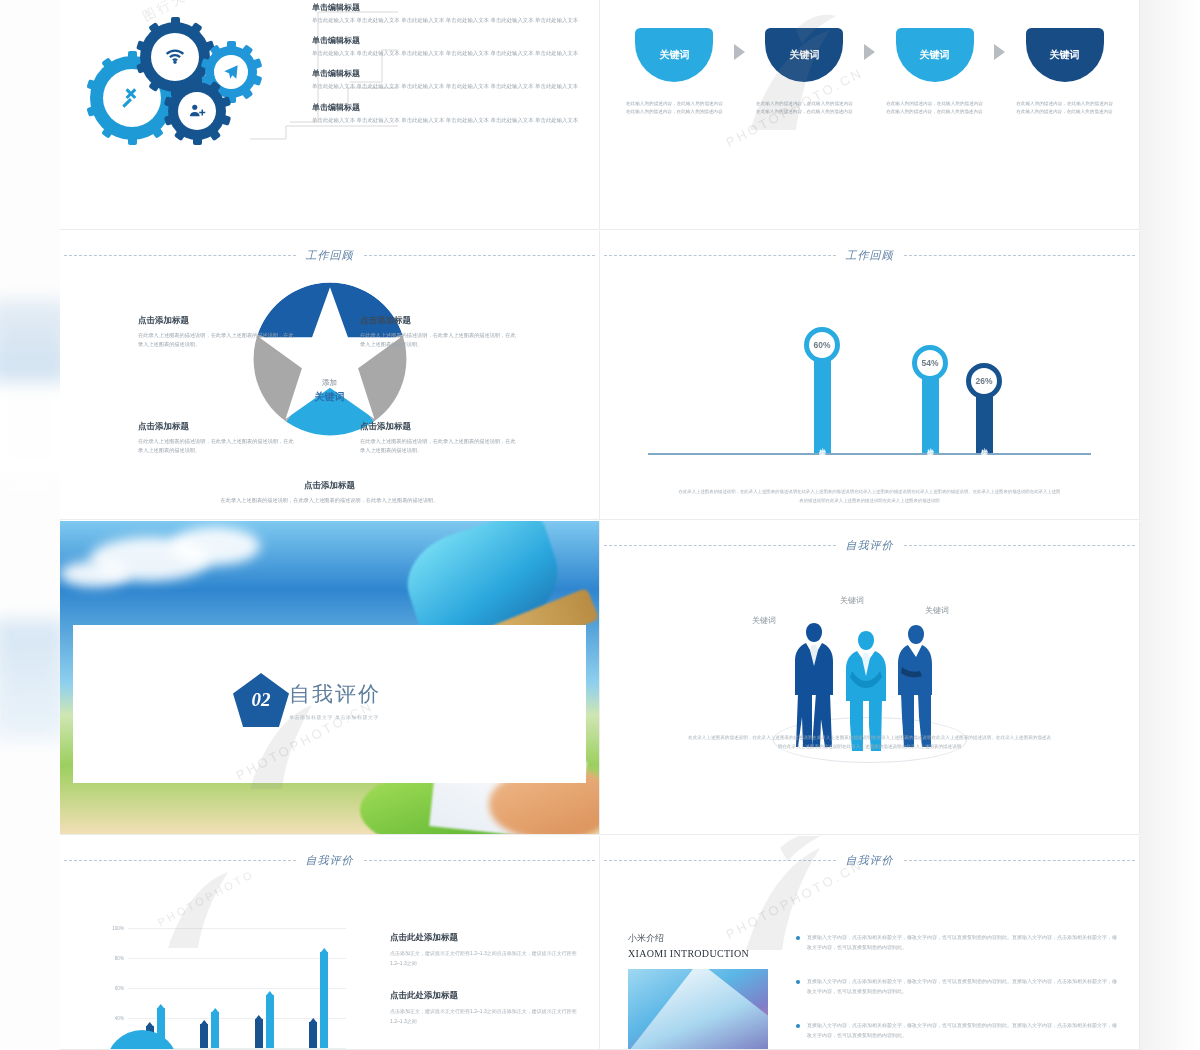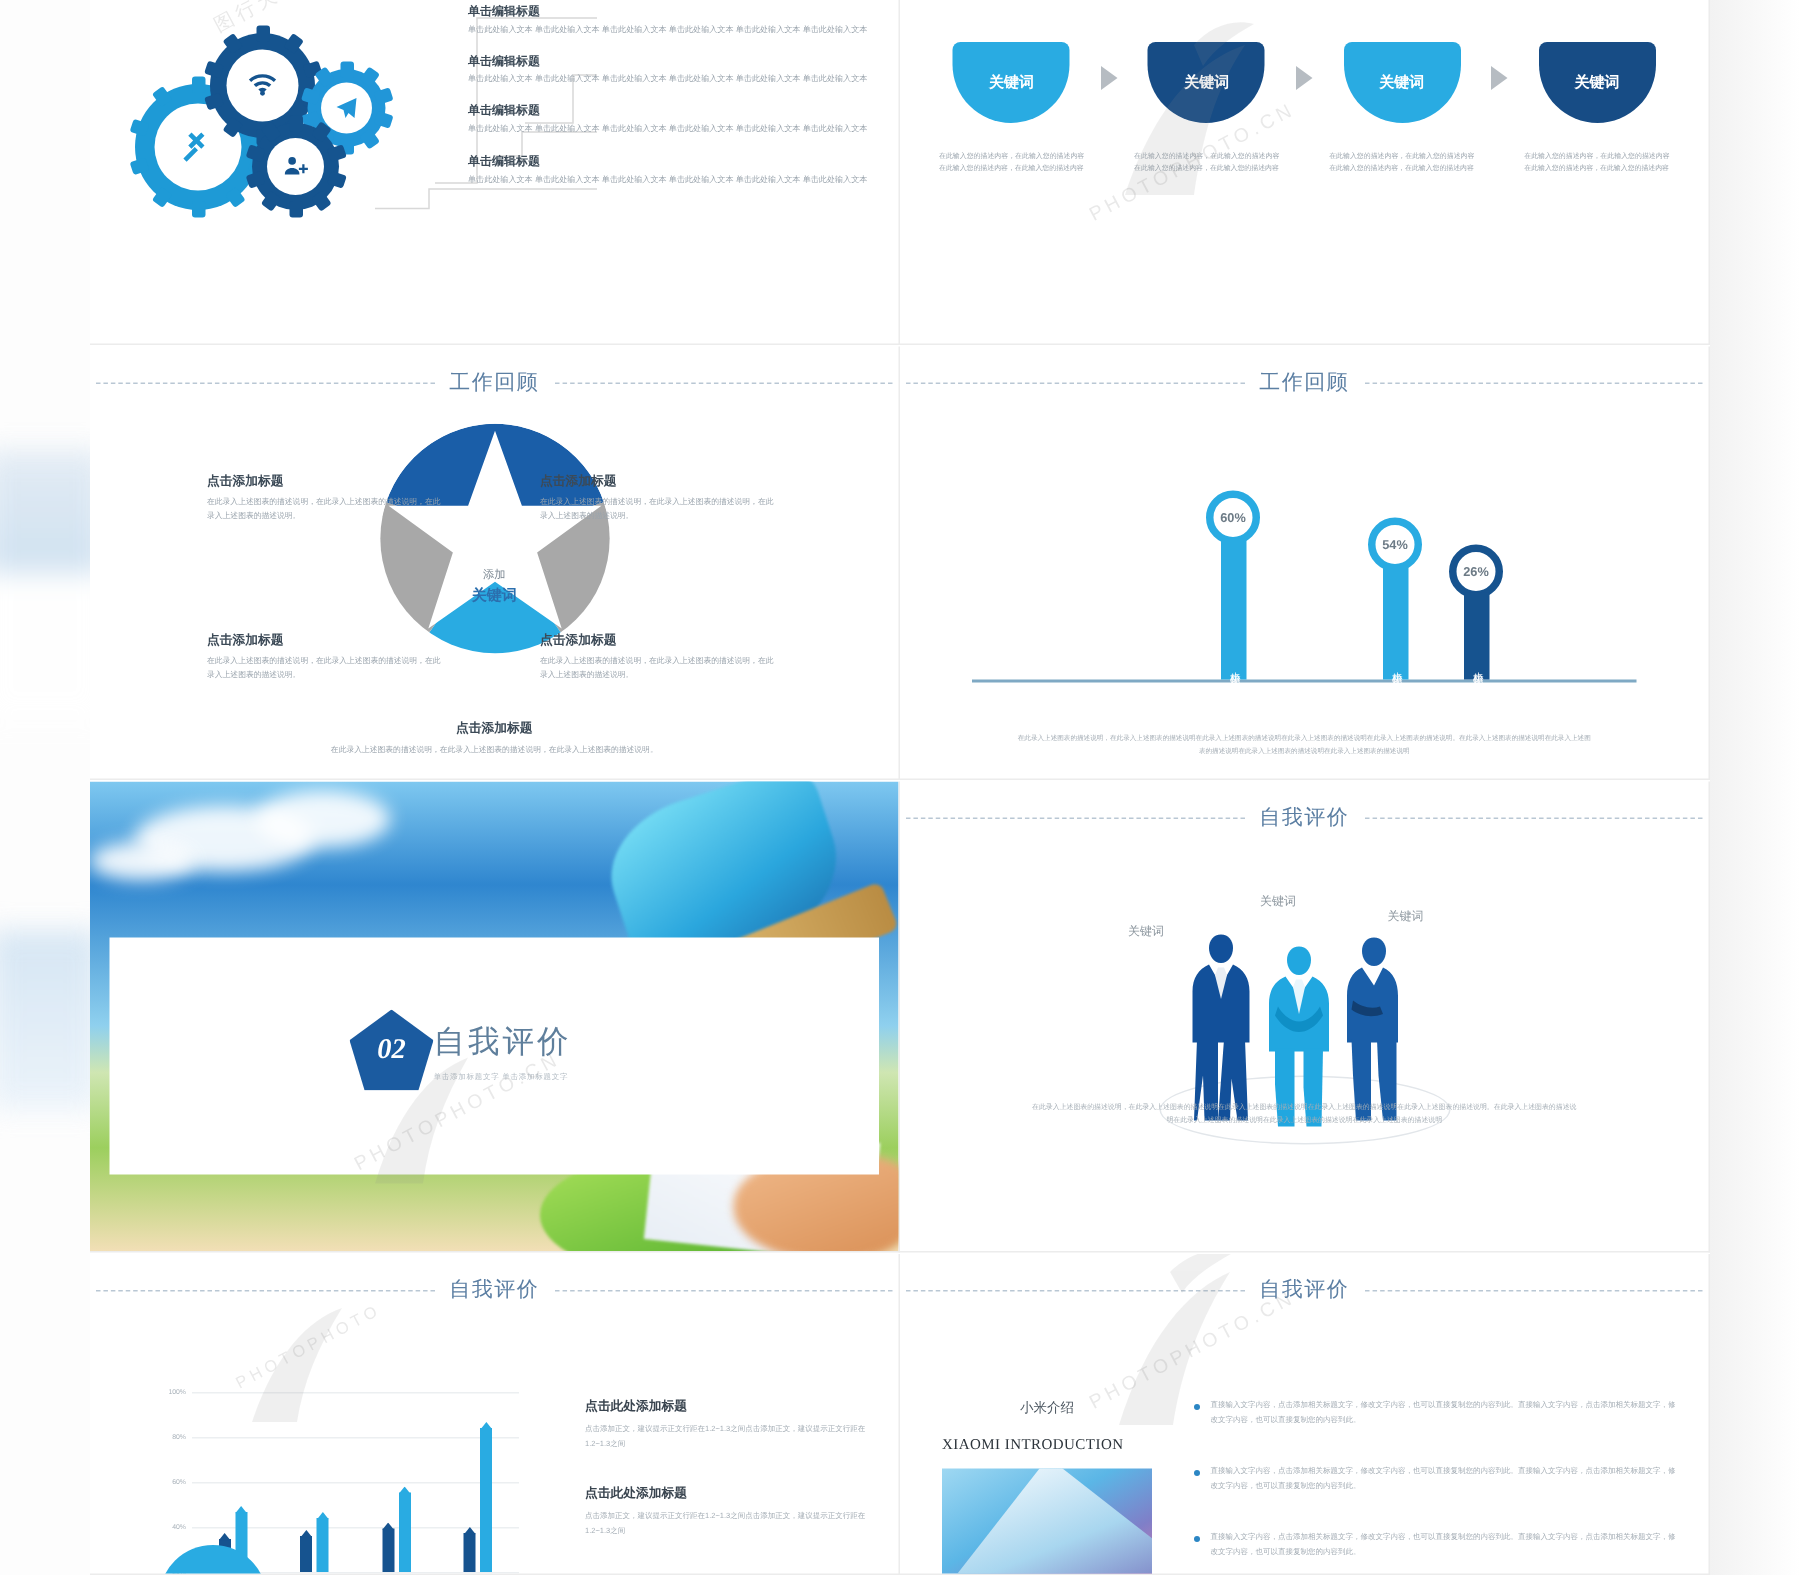--- a/index.html
+++ b/index.html
@@ -35,21 +35,21 @@
   .s4 { left:540px; top:231px; height:289px; }
   .s5 { left:0;   top:521px; height:314px; }
   .s6 { left:540px; top:521px; height:314px; }
   .s7 { left:0;   top:836px; height:214px; }
   .s8 { left:540px; top:836px; height:214px; }
 
   
   .slide-head { position:absolute; left:0; right:0; top:14px; height:20px;
                 display:flex; align-items:center; gap:10px; padding:0 4px; }
   .dash { flex:1; height:0; border-top:1px dashed #b9c7d4; }
-  .head-title { font-size:14px; color:#5c7fa3; letter-spacing:1px; white-space:nowrap; }
+  .head-title { font-size:11px; color:#5c7fa3; letter-spacing:1px; white-space:nowrap;font-style:italic; }
 
   
   .gear-wrap { position:absolute; left:18px; top:6px; width:270px; height:165px; }
   .gear { position:absolute; border-radius:50%; display:flex; align-items:center; justify-content:center; }
   .gear .hub { background:#fff; border-radius:50%; display:flex; align-items:center; justify-content:center; }
   .gear .teeth { position:absolute; inset:0; border-radius:50%; }
   .g-big   { left:12px;  top:50px; width:84px; height:84px; background:#1e9ad6; }
   .g-big .hub   { width:58px; height:58px; }
   .g-mid   { left:62px;  top:16px; width:70px; height:70px; background:#15548f; }
   .g-mid .hub   { width:48px; height:48px; }
@@ -169,21 +169,21 @@
   .bar-l { background:#29abe2; } .bar-l::before { background:#29abe2; }
   .donut { position:absolute; left:10px; bottom:-24px; width:72px; height:72px;
            border-radius:50%; background:#29abe2; display:flex; align-items:center;
            justify-content:center; }
   .txt7 { position:absolute; left:330px; top:96px; width:200px; }
   .txt7 h4 { font-size:8.5px; font-weight:bold; color:#39444f; margin-bottom:5px; }
   .txt7 p  { font-size:5px; color:#a4adb5; line-height:1.9; margin-bottom:22px; }
 
   
   .xm-left { position:absolute; left:28px; top:96px; width:140px; }
-  .xm-left .zh { font-size:9px; color:#4a555f; margin-bottom:13px;text-align:center; }
+  .xm-left .zh { font-size:9px; color:#4a555f; margin-bottom:3px; }
   .xm-left .en { font-family:"Liberation Serif","DejaVu Serif",serif;
                  font-size:10px; color:#2b333a; letter-spacing:.3px; }
   .xm-img { margin-top:10px; width:140px; height:110px;
             background:linear-gradient(150deg,#9fd8f2 0%,#5bb6e6 35%,#7f7fc8 60%,#d07ab0 80%,#8fd0e8 100%);
             position:relative; overflow:hidden; }
   .xm-img .edge { position:absolute; left:18px; top:26px; width:150px; height:120px;
                   background:linear-gradient(120deg,#e8f4fb,#a8d6ef 30%,#7f86c6 55%,#c06ba3 80%);
                   transform:rotate(38deg); }
   .xm-bul { position:absolute; left:196px; top:96px; right:22px; }
   .bul { display:flex; gap:7px; margin-bottom:24px; }

